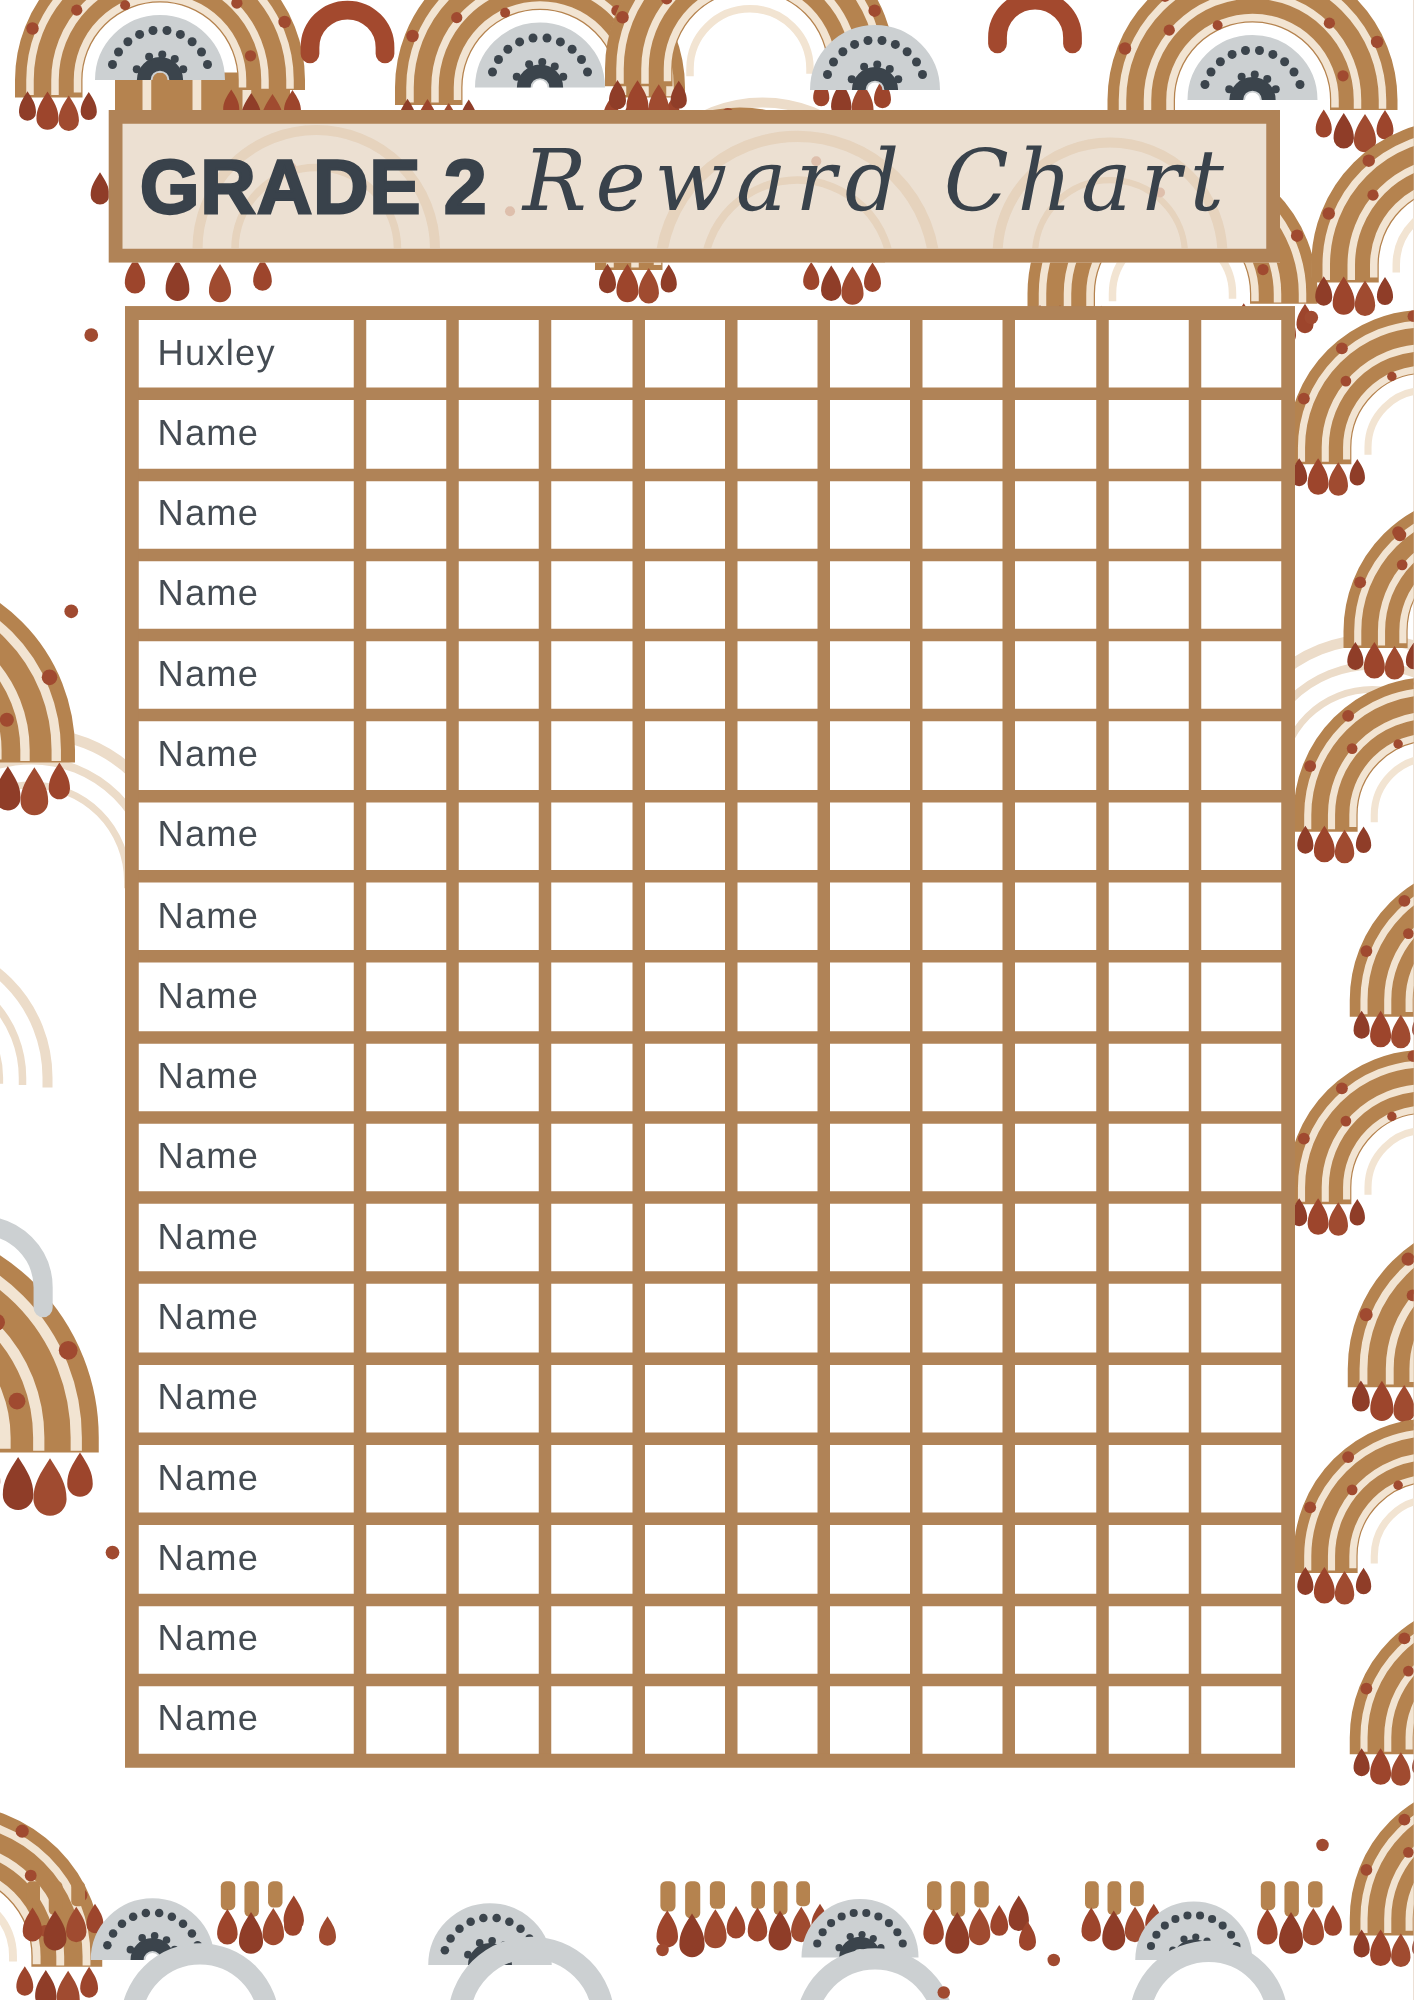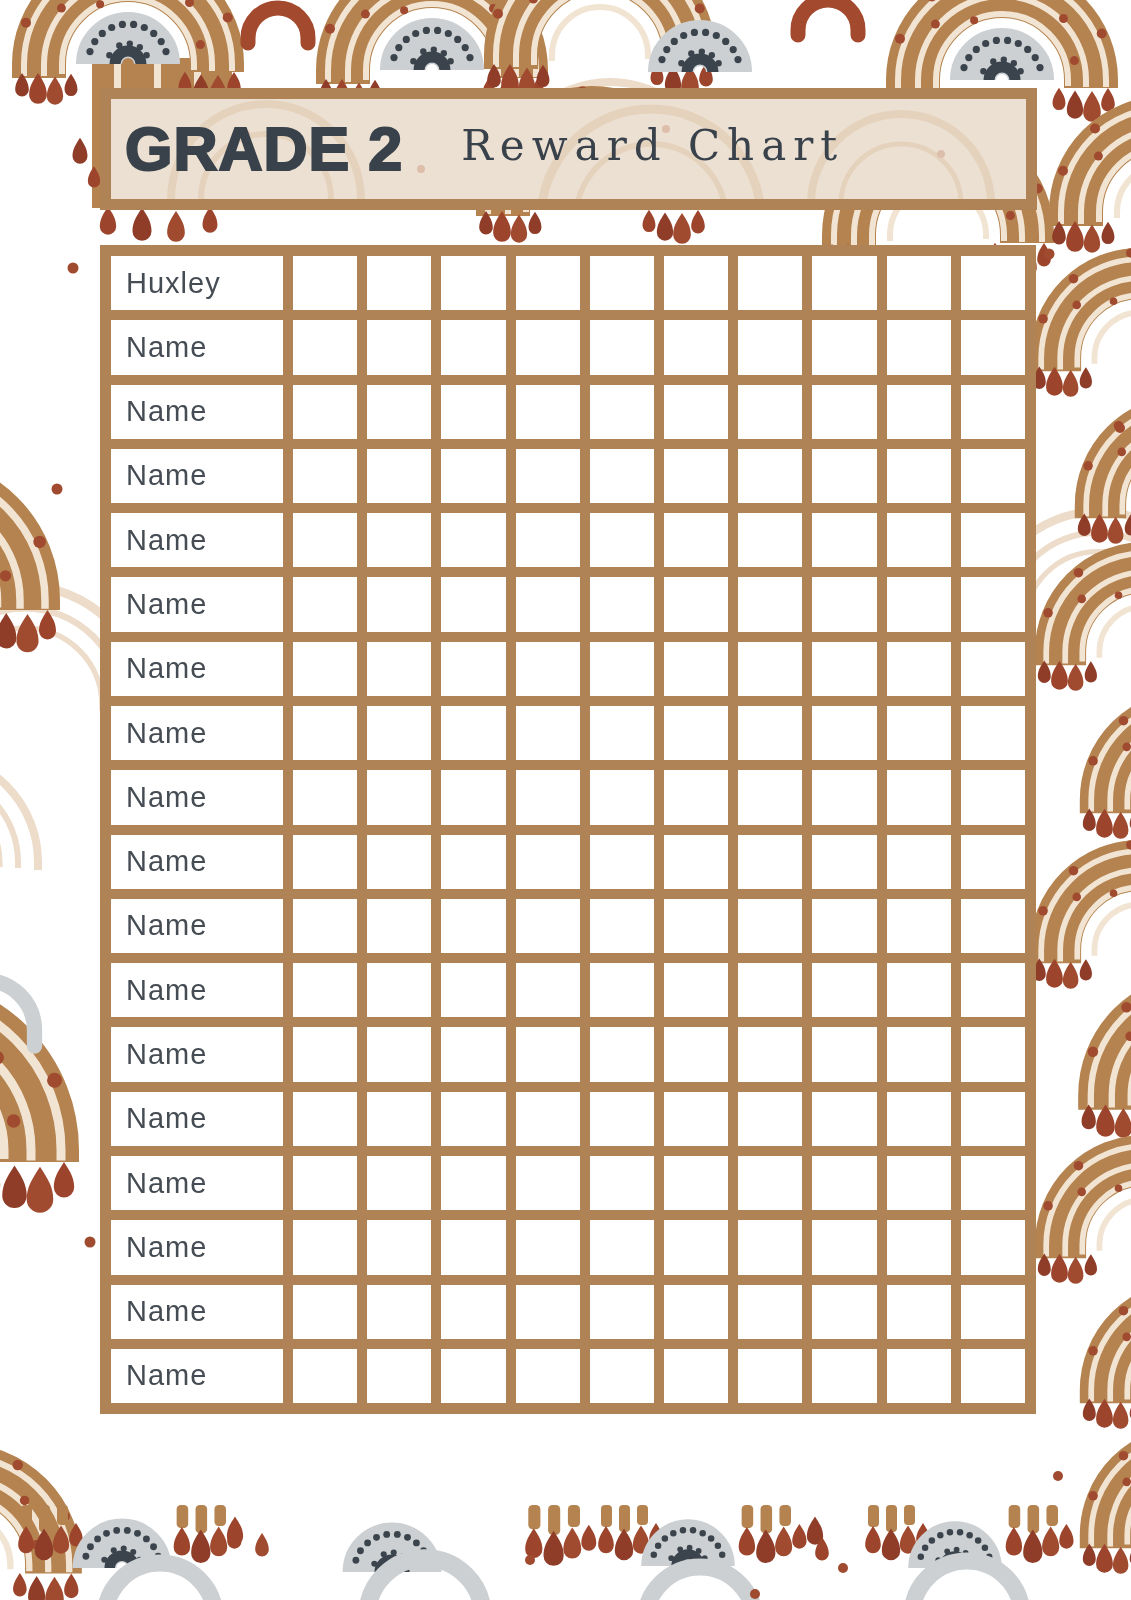--- a/index.html
+++ b/index.html
@@ -5,33 +5,33 @@
 <style>
   html,body{margin:0;padding:0;}
   body{
     width:1131px;height:1600px;position:relative;overflow:hidden;
     background:#ffffff;font-family:"Liberation Sans",sans-serif;
   }
   
   .bg-pattern{position:absolute;left:0;top:0;z-index:0;}
   
   .banner{
-    position:absolute;left:100px;top:88px;width:937px;height:122px;
+    position:absolute;left:87px;top:88px;width:937px;height:122px;
     box-sizing:border-box;border:11px solid #b08357;background:#ece0d2;
     z-index:2;display:flex;align-items:center;overflow:hidden;
   }
   .banner-bg{position:absolute;left:0;top:0;opacity:.5;}
   .grade-label{
     position:relative;margin-left:14px;font-size:61px;font-weight:800;
     letter-spacing:1px;color:#39424b;-webkit-text-stroke:2.2px #39424b;
     font-family:"Liberation Sans",sans-serif;white-space:nowrap;
   }
   .script-label{
-    position:relative;margin-left:58px;font-family:"DejaVu Serif",serif;
-    font-size:42px;letter-spacing:7px;color:#39424b;
+    position:relative;margin-left:28px;font-family:"DejaVu Serif",serif;
+    font-style:italic;font-size:68px;letter-spacing:7px;color:#39424b;
     white-space:nowrap;transform:translateY(-4px);
   }
   
   .grid{
     position:absolute;left:100px;top:245px;width:936px;height:1169px;
     box-sizing:border-box;border:11px solid #b08357;background:#b08357;
     z-index:2;display:flex;flex-direction:column;gap:10px;
   }
   .grid-row{display:flex;gap:10px;flex:1;}
   .cell{background:#ffffff;flex:1;}

